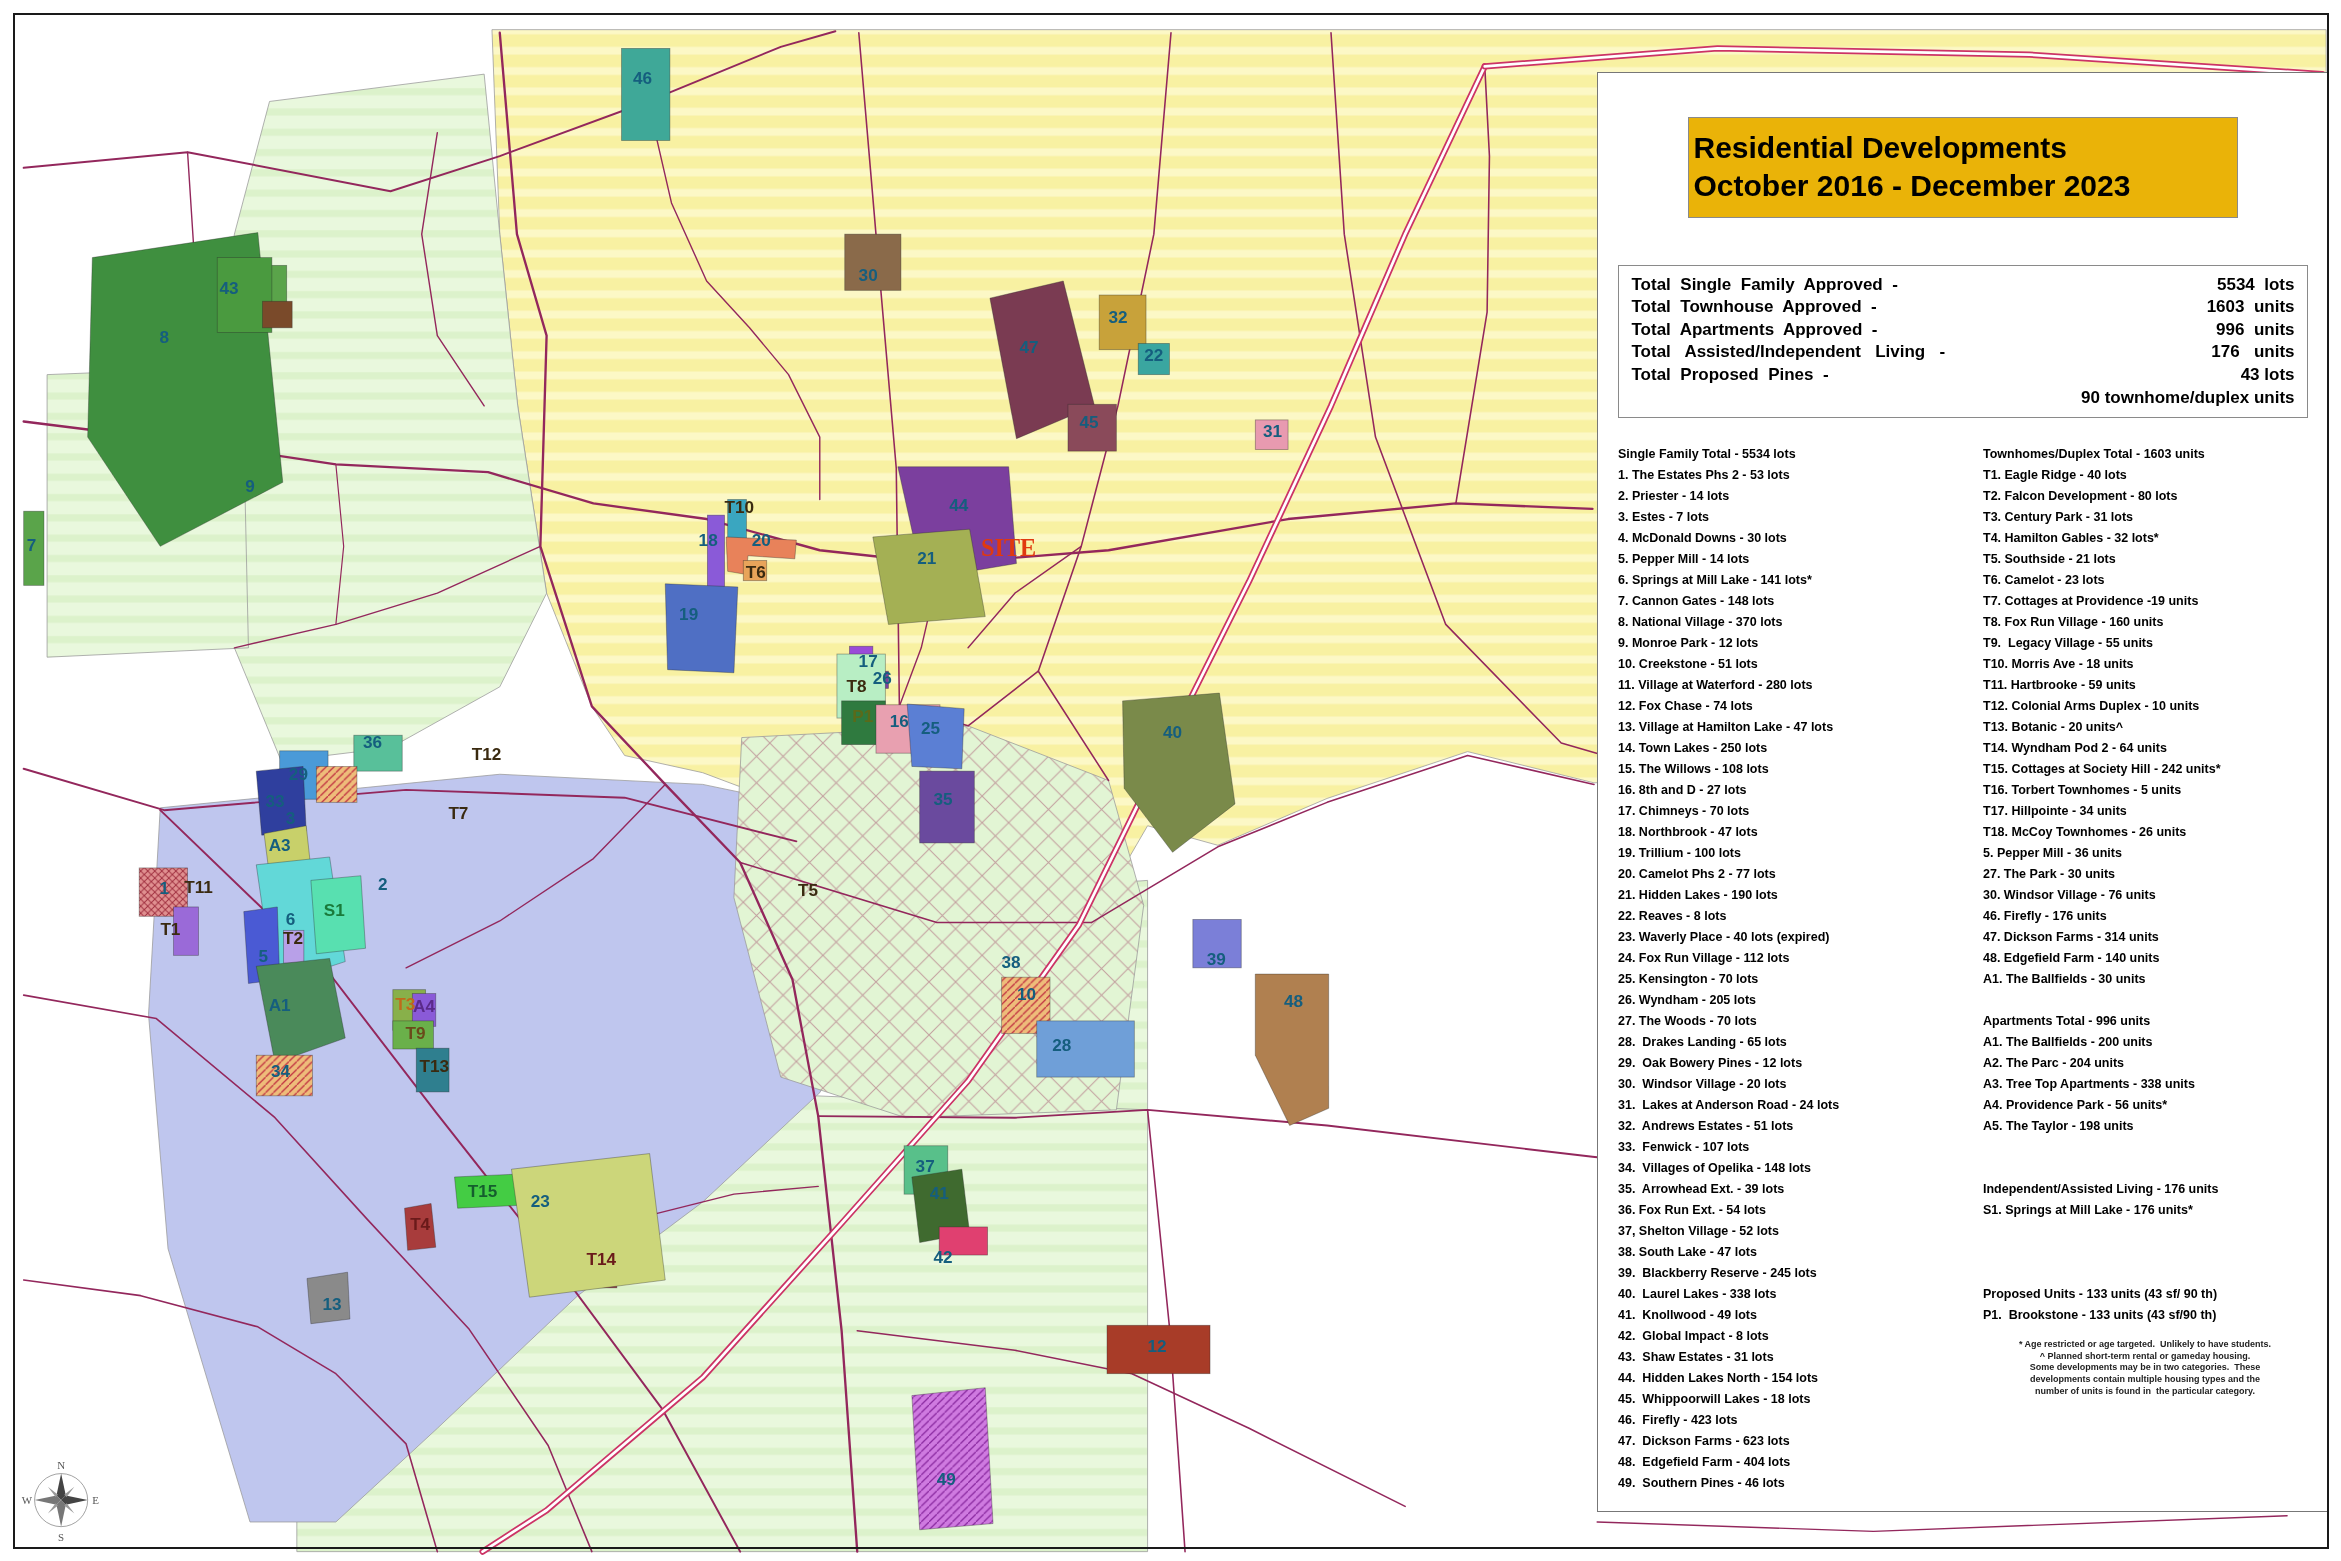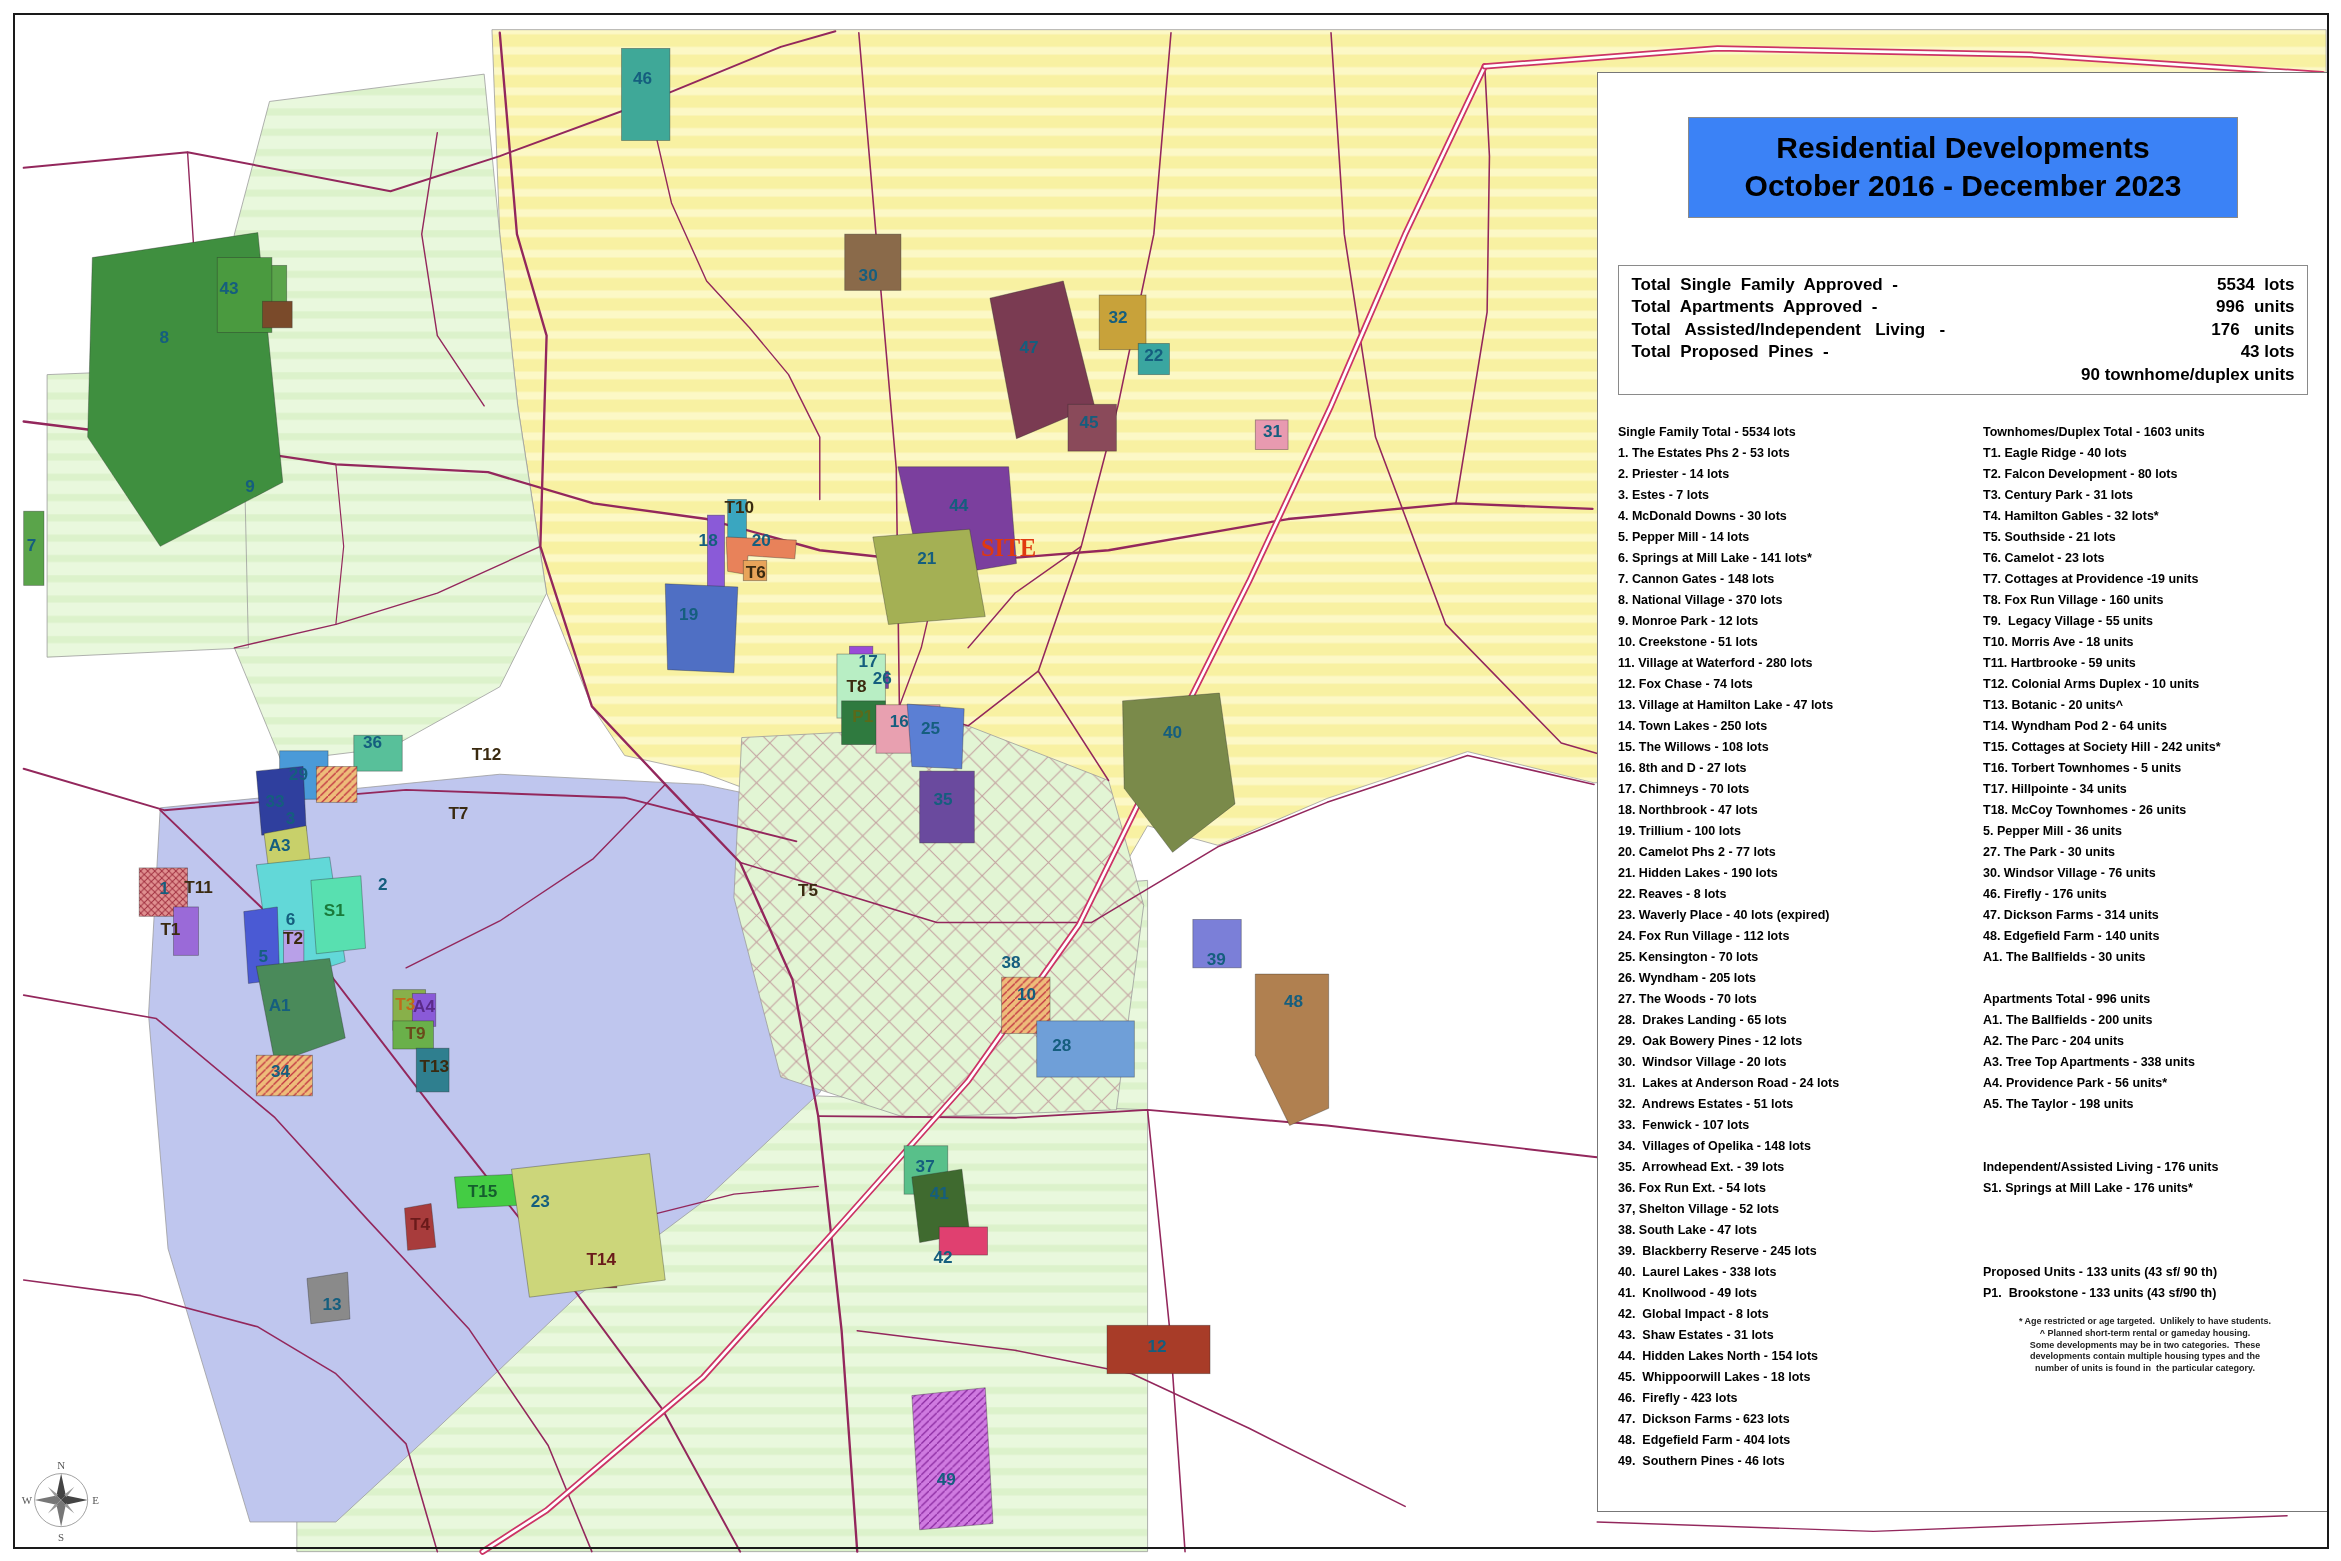--- a/index.html
+++ b/index.html
@@ -2,21 +2,21 @@
 <html style="font-size:12.5px"><head>
 <meta charset="utf-8">
 <style>
   html,body{margin:0;padding:0;background:#ffffff;}
   body{width:2342px;height:1561px;position:relative;font-family:"Liberation Sans",sans-serif;overflow:hidden;}
   .frame{position:absolute;left:12.5px;top:12.5px;width:2312px;height:1532px;border:2.3px solid #1a1a1a;pointer-events:none;z-index:50;}
   svg.map{position:absolute;left:0;top:0;z-index:1;}
 
   .panel{position:absolute;left:1597px;top:72px;width:732px;height:1440px;background:#ffffff;
          border:0.8px solid #777;box-sizing:border-box;padding:0 20px;z-index:10;}
-  .titlebox{margin:44px auto 0;width:539px;border:0.8px solid #8a8a8a;background:#3b82f6;text-align:center;
+  .titlebox{margin:44px auto 0;width:539px;border:0.8px solid #8a8a8a;background:#eab308;
             padding:11px 4.7px;font-size:30px;font-weight:bold;line-height:1.28;color:#000;}
   .totalsbox{margin:47px auto 0;border:0.8px solid #8a8a8a;padding:7.8px 12.5px;font-size:17px;font-weight:bold;color:#000;}
   .totalsbox .row{display:flex;justify-content:space-between;line-height:22.6px;}
   .totalsbox .row span{white-space:pre;text-align:right;}
   .cols{display:flex;margin-top:26.5px;}
   .col{color:#000;font-size:12.5px;line-height:21px;font-weight:700;}
   .col-left{width:365px;}
   .col-right{width:324px;}
   .line{white-space:pre;height:21px;overflow:visible;}
   .fnote{margin-top:12.5px;font-size:9px;line-height:11.7px;color:#222;text-align:center;}
@@ -247,20 +247,24 @@
     <div>Residential Developments</div>
     <div>October 2016 - December 2023</div>
   </div>
 
   <div class="totalsbox">
       <div class="row">
         <span>Total  Single  Family  Approved  -</span>
         <span>5534  lots</span>
       </div>
       <div class="row">
+        <span>Total  Townhouse  Approved  -</span>
+        <span>1603  units</span>
+      </div>
+      <div class="row">
         <span>Total  Apartments  Approved  -</span>
         <span>996  units</span>
       </div>
       <div class="row">
         <span>Total   Assisted/Independent   Living   -</span>
         <span>176   units</span>
       </div>
       <div class="row">
         <span>Total  Proposed  Pines  -</span>
         <span>43 lots</span>

